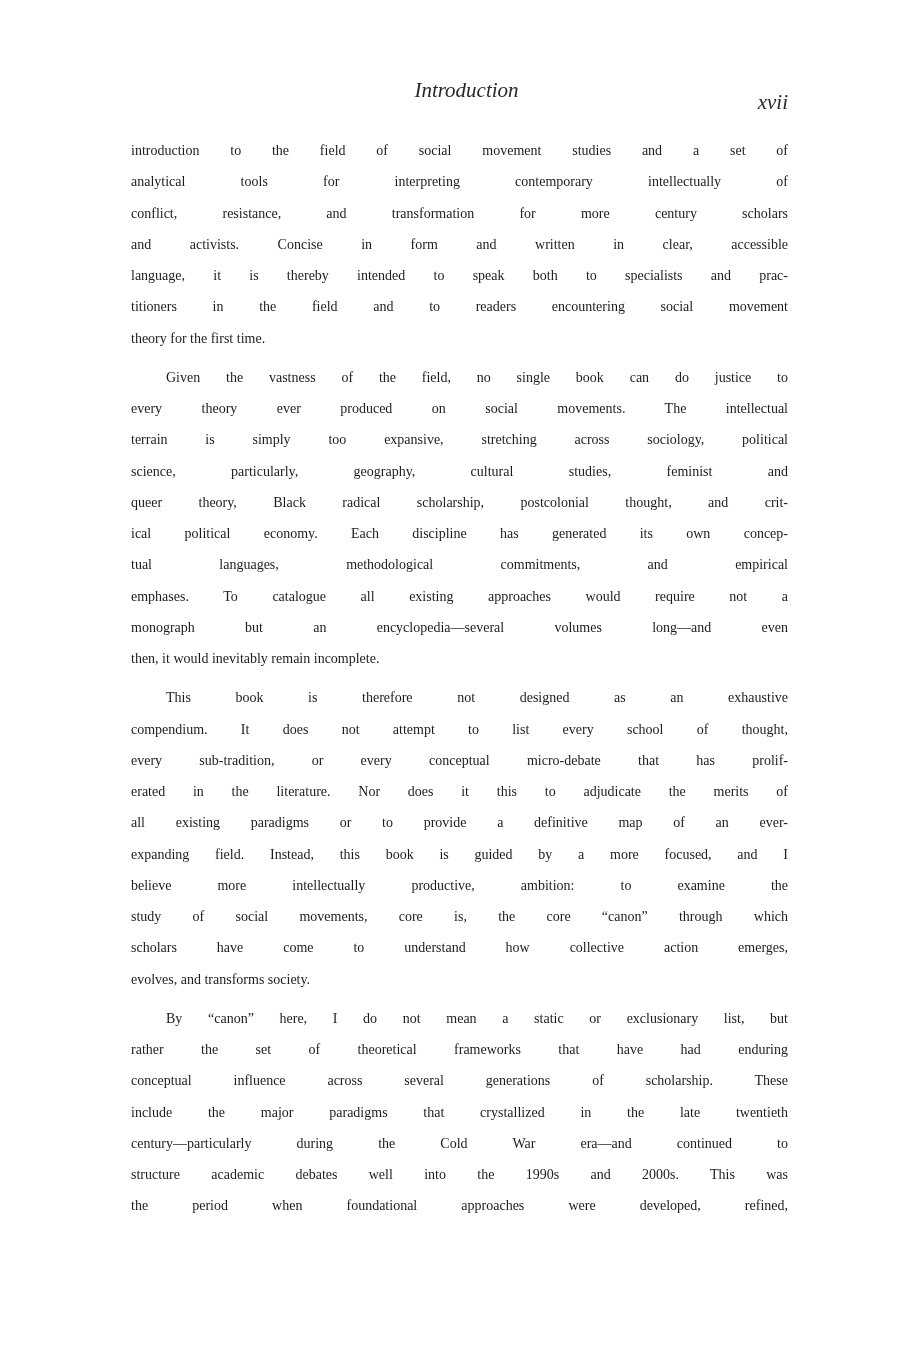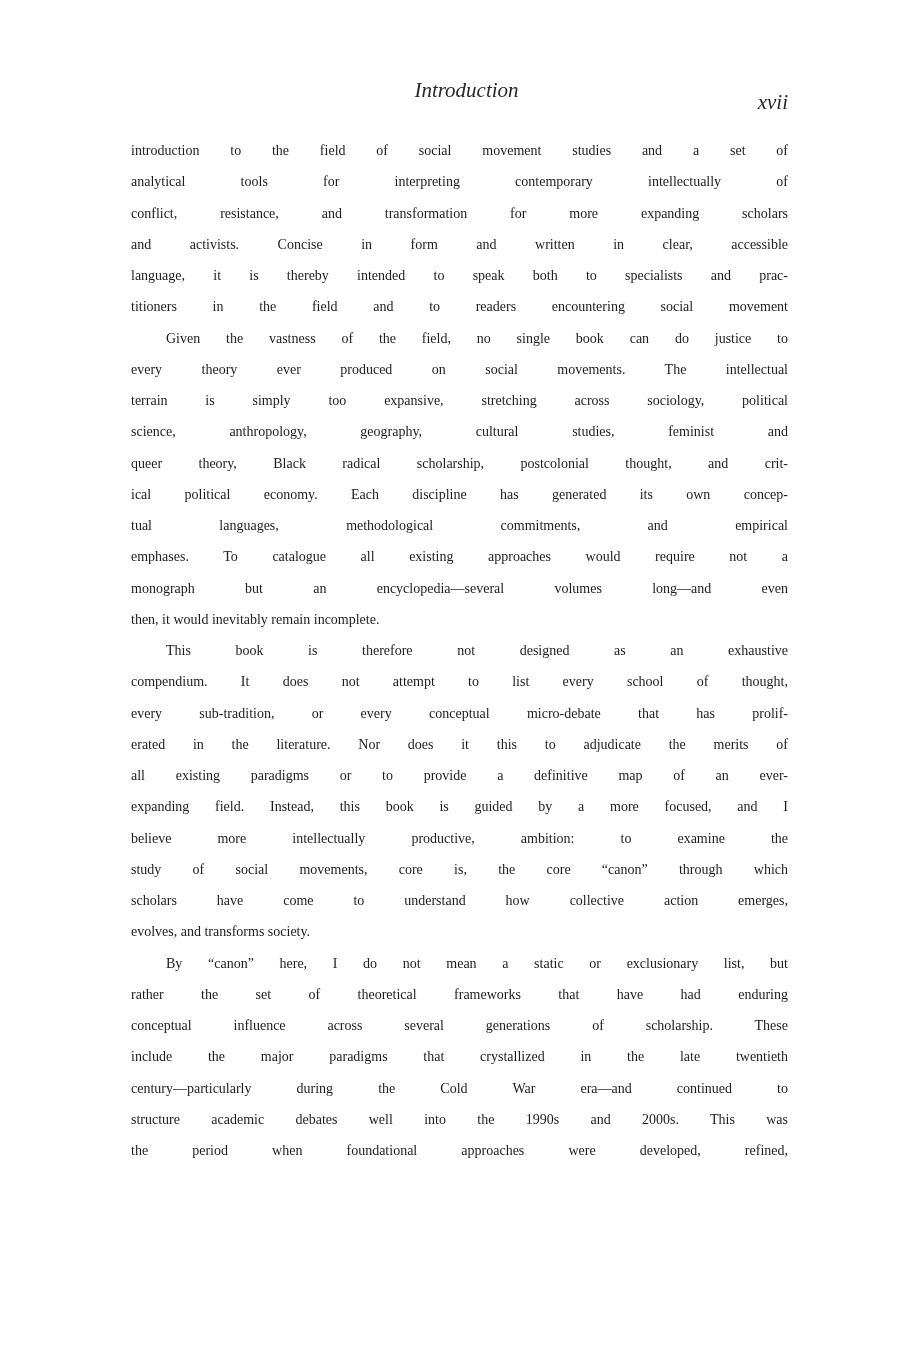--- a/index.html
+++ b/index.html
@@ -55,46 +55,47 @@
   .line {
     display: block;
     height: 31.25px;
     line-height: 31.25px;
     white-space: nowrap;
     text-align: justify;
     text-align-last: justify;
     width: 657px;
     box-sizing: border-box;
   }
-  .line.indent { padding-left: 35px; }
+  .line.indent { padding-left: 35px; margin-top: 8px; }
   .line.last { text-align-last: left; }
 </style>
 </head>
 <body>
 
 <div class="page">
   <div class="running-head">
     <span class="title">Introduction</span>
     <span class="folio">xvii</span>
   </div>
 
   <div class="text-block" id="text-block">
       <div>
         <span class="line">introduction to the field of social movement studies and a set of</span>
         <span class="line">analytical tools for interpreting contemporary intellectually of</span>
-        <span class="line">conflict, resistance, and transformation for more expanding scholars</span>
+        <span class="line">conflict, resistance, and transformation for more century scholars</span>
         <span class="line">and activists. Concise in form and written in clear, accessible</span>
         <span class="line">language, it is thereby intended to speak both to specialists and prac-</span>
         <span class="line">titioners in the field and to readers encountering social movement</span>
+        <span class="line last">theory for the first time.</span>
       </div>
       <div>
         <span class="line indent">Given the vastness of the field, no single book can do justice to</span>
         <span class="line">every theory ever produced on social movements. The intellectual</span>
         <span class="line">terrain is simply too expansive, stretching across sociology, political</span>
-        <span class="line">science, anthropology, geography, cultural studies, feminist and</span>
+        <span class="line">science, particularly, geography, cultural studies, feminist and</span>
         <span class="line">queer theory, Black radical scholarship, postcolonial thought, and crit-</span>
         <span class="line">ical political economy. Each discipline has generated its own concep-</span>
         <span class="line">tual languages, methodological commitments, and empirical</span>
         <span class="line">emphases. To catalogue all existing approaches would require not a</span>
         <span class="line">monograph but an encyclopedia—several volumes long—and even</span>
         <span class="line last">then, it would inevitably remain incomplete.</span>
       </div>
       <div>
         <span class="line indent">This book is therefore not designed as an exhaustive</span>
         <span class="line">compendium. It does not attempt to list every school of thought,</span>

